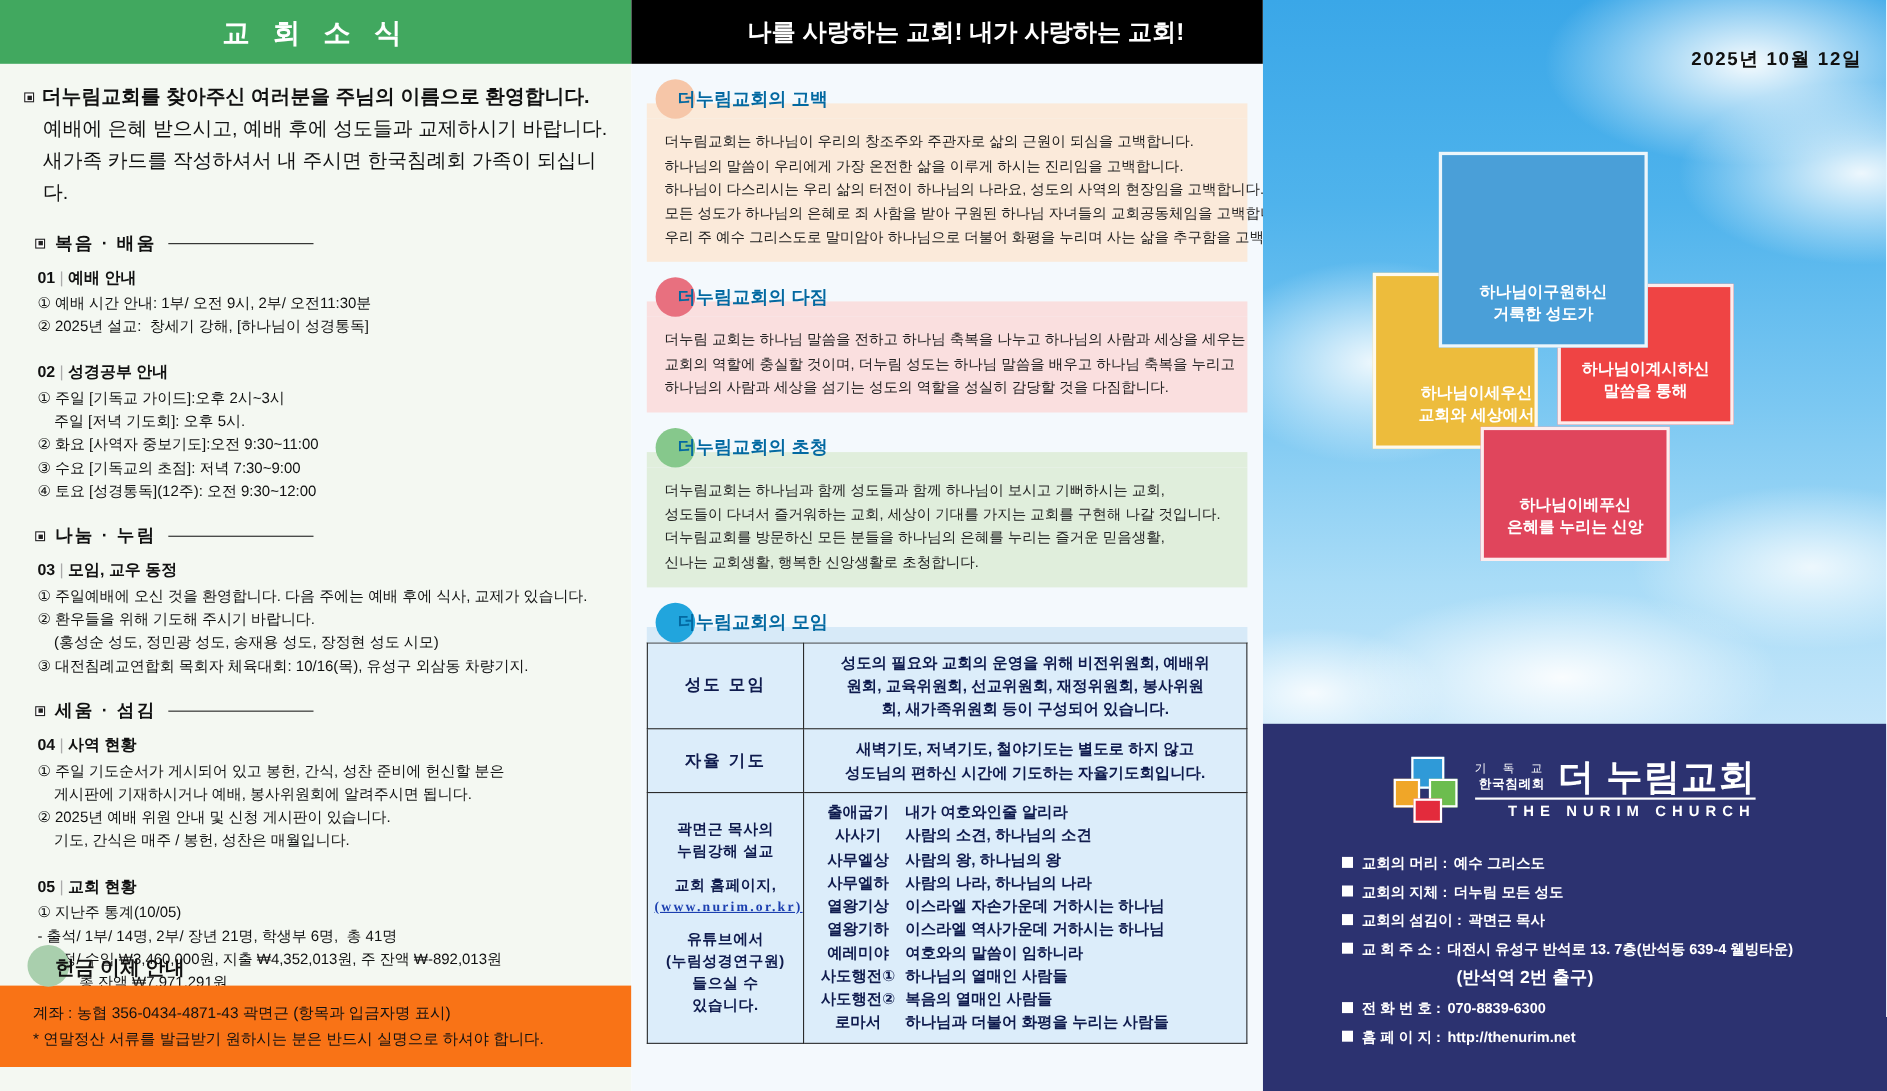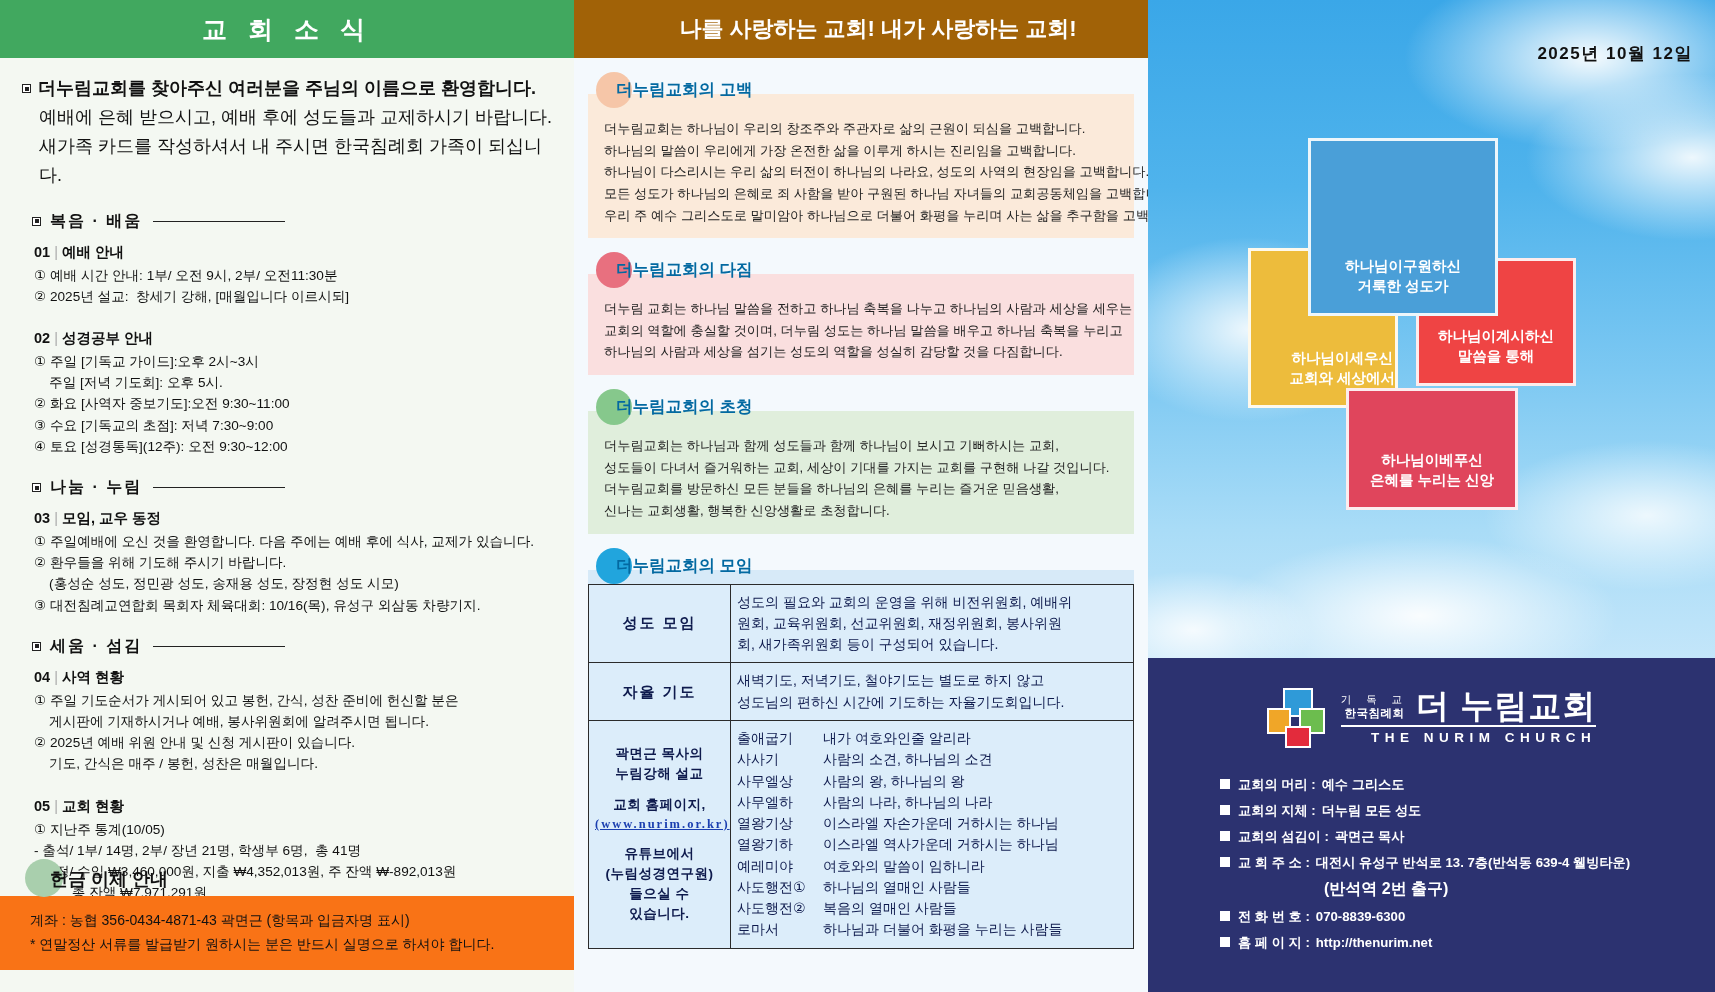--- a/index.html
+++ b/index.html
@@ -42,21 +42,21 @@
   .transfer { position: absolute; left: 0; bottom: 22px; width: 100%; }
   .transfer-head { position: relative; padding: 0 0 0 28px; height: 34px; display: flex; align-items: center; }
   .transfer-dot { position: absolute; left: 25px; top: -3px; width: 38px; height: 38px; border-radius: 50%; background: #a9cfad; }
   .transfer-title { position: relative; font-size: 18px; font-weight: bold; color: #111; margin-left: 22px; }
   .transfer-bg { background: #f97316; padding: 12px 40px 14px 30px; }
   .transfer-line { font-size: 14px; color: #111; line-height: 1.72; }
 
   
   .col-mid { width: 574px; height: 992px; background: #f4f9fd; position: relative; }
   .hdr-blue {
-    height: 58px; background: #a16207; color: #ffffff;
+    height: 58px; background: #000000; color: #ffffff;
     display: flex; align-items: center; justify-content: center;
     font-size: 22px; font-weight: bold; padding-left: 34px;
   }
   .mid-body { padding: 14px 14px 0 14px; }
 
   .block { margin-bottom: 14px; }
   .block-head { position: relative; height: 36px; }
   .block-dot { position: absolute; left: 8px; top: 0; width: 36px; height: 36px; border-radius: 50%; }
   .block-title { position: absolute; left: 28px; top: 7px; font-size: 16.5px; font-weight: bold; color: #0369a1; }
   .block-tab { position: absolute; left: 0; top: 22px; height: 14px; width: 100%; }
@@ -68,21 +68,21 @@
   .b-vow .block-dot { background: #e8707f; }
   .b-vow .block-tab, .b-vow .block-body { background: #fadfdf; }
   .b-inv .block-dot { background: #86c88c; }
   .b-inv .block-tab, .b-inv .block-body { background: #e0eedc; }
   .b-meet .block-dot { background: #21a5dd; }
   .b-meet .block-tab { background: #d7eaf8; }
 
   table.meet { width: 100%; border-collapse: collapse; background: #dcedfa; table-layout: fixed; }
   table.meet td { border: 1.2px solid #2b2b2b; padding: 7px 6px; vertical-align: middle; color: #0e1a4d; }
   td.mlabel { width: 142px; text-align: center; font-size: 15px; font-weight: bold; letter-spacing: 2px; line-height: 1.5; }
-  td.mbody { font-size: 14px; font-weight: normal; line-height: 1.52; }
+  td.mbody { font-size: 14px; font-weight: bold; line-height: 1.52; text-align: center; }
   td.mbody .row { display: flex; }
   td.mbody .bk { width: 86px; flex: none; }
   .mlabel .small { font-size: 13.5px; letter-spacing: 0.5px; font-weight: bold; }
   .mlabel a, .mlabel .lnk { color: #1b3fb0; text-decoration: underline; font-size: 12.5px;
      font-family: "Liberation Serif", serif; }
 
   
   .col-right { width: 567px; height: 992px; position: relative; overflow: hidden; }
   .sky {
     position: absolute; left: 0; top: 0; width: 100%; height: 716px;
@@ -151,21 +151,21 @@
       <div class="sec-head">
         <span class="sq"></span>
         <span class="t">복음 · 배움</span>
         <span class="rule"></span>
       </div>
       <div class="item">
         <div class="item-title">
           <span class="num">01</span><span class="bar">|</span><span>예배 안내</span>
         </div>
         <div class="item-line">① 예배 시간 안내: 1부/ 오전 9시, 2부/ 오전11:30분</div>
-        <div class="item-line">② 2025년 설교:  창세기 강해, [매월입니다 이르시되]</div>
+        <div class="item-line">② 2025년 설교:  창세기 강해, [하나님이 성경통독]</div>
       </div>
       <div class="gap"></div>
       <div class="item">
         <div class="item-title">
           <span class="num">02</span><span class="bar">|</span><span>성경공부 안내</span>
         </div>
         <div class="item-line">① 주일 [기독교 가이드]:오후 2시~3시</div>
         <div class="item-line">    주일 [저녁 기도회]: 오후 5시.</div>
         <div class="item-line">② 화요 [사역자 중보기도]:오전 9:30~11:00</div>
         <div class="item-line">③ 수요 [기독교의 초점]: 저녁 7:30~9:00</div>

